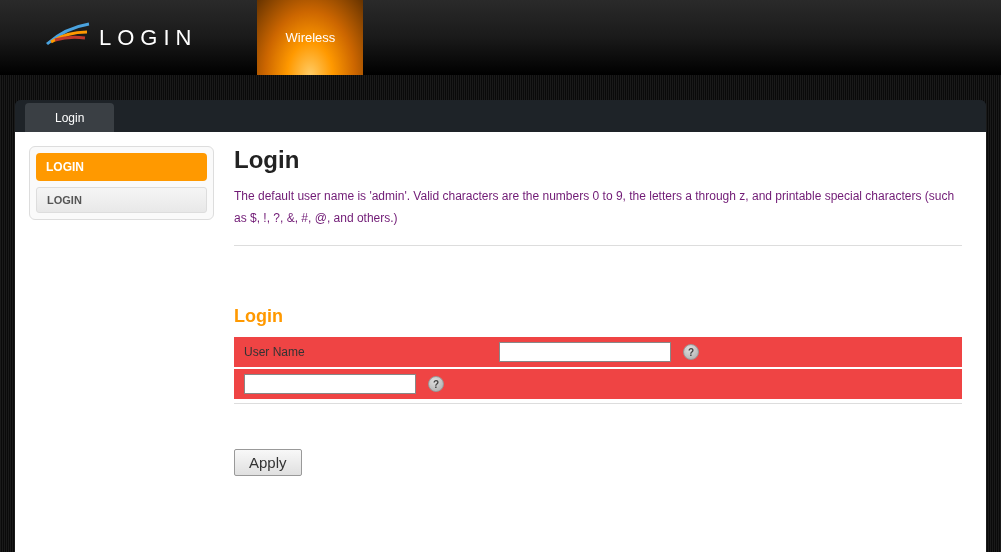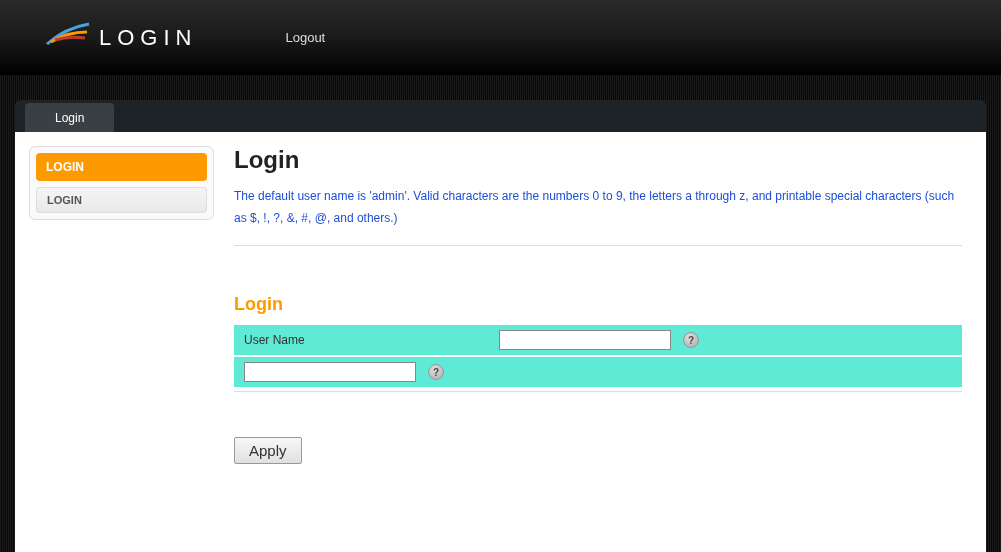--- a/index.html
+++ b/index.html
@@ -118,34 +118,34 @@
       padding-right: 10px;
     }
     .page-title {
       font-size: 24px;
       font-weight: bold;
       color: #222;
       margin-bottom: 12px;
     }
     .page-desc {
       font-size: 12px;
-      color: #1d4ed8;
+      color: #701a75;
       line-height: 1.8;
       border-bottom: 1px solid #ddd;
       padding-bottom: 16px;
-      margin-bottom: 48px;
+      margin-bottom: 60px;
     }
     .section-title {
       color: #ff9900;
       font-size: 18px;
       font-weight: bold;
       margin-bottom: 10px;
     }
     .form-row {
-      background: #5eead4;
+      background: #ef4444;
       display: flex;
       align-items: center;
       padding: 5px 10px;
       margin-bottom: 2px;
       font-size: 12px;
       color: #333;
     }
     .form-label {
       width: 255px;
     }
@@ -195,21 +195,21 @@
     <div class="logo-swoosh">
       <svg viewBox="0 0 48 30" width="48" height="30">
         <path d="M 2 26 Q 20 10 44 6" stroke="#4aa3df" stroke-width="3" fill="none"></path>
         <path d="M 6 24 Q 22 14 42 14" stroke="#ff9900" stroke-width="3" fill="none"></path>
         <path d="M 10 22 Q 24 18 40 20" stroke="#c0392b" stroke-width="3" fill="none"></path>
       </svg>
     </div>
     <div class="logo-text">LOGIN</div>
   </div>
   <div class="top-nav">
-    <div class="top-nav-item">Logout</div>
+    <div class="top-nav-item active">Wireless</div>
   </div>
 </div>
 
 <div class="main-container">
   <div class="tab-bar">
     <div class="tab">Login</div>
   </div>
   <div class="content-wrap">
     <div class="sidebar">
       <div class="sidebar-box">

